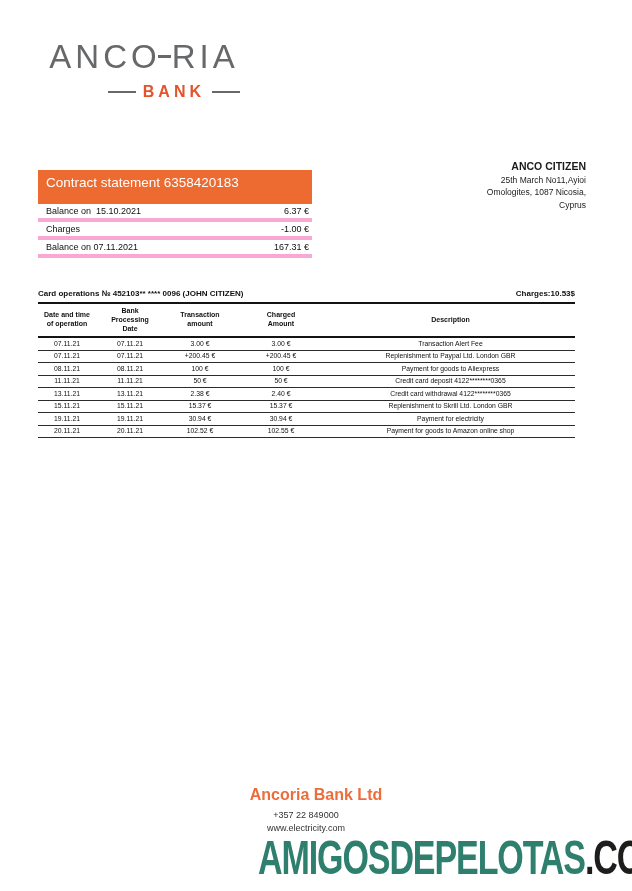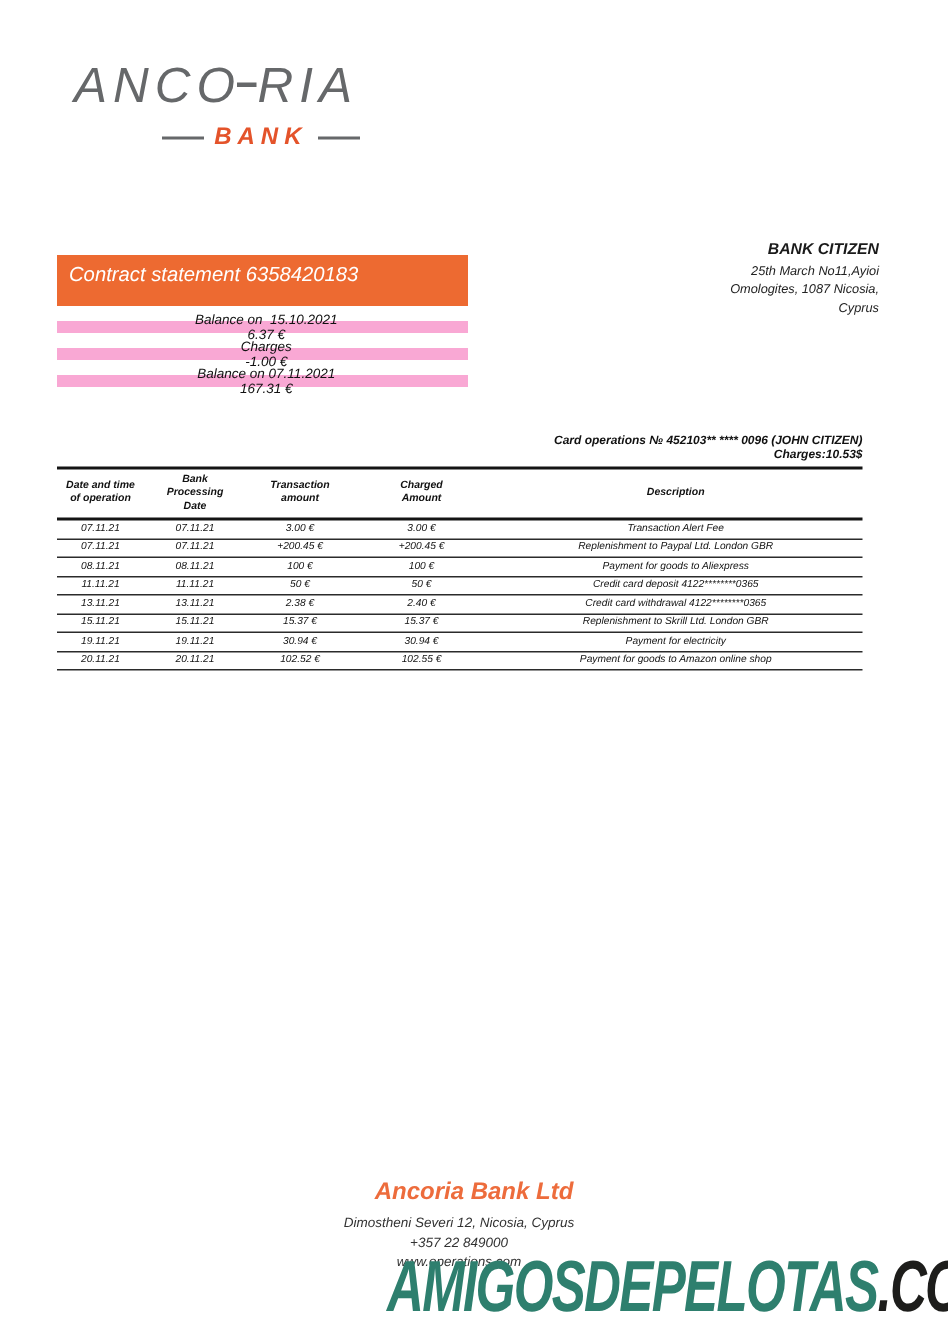--- a/index.html
+++ b/index.html
@@ -4,21 +4,20 @@
 <style>
   * { box-sizing: border-box; margin: 0; padding: 0; }
   html, body { background: #ffffff; }
   body { font-family: "Liberation Sans", sans-serif; color: #1a1a1a; }
   .page {
     position: relative;
     width: 632px;
     height: 891px;
     background: #ffffff;
     overflow: hidden;
-    font-style: italic;
   }
 
   
   .logo { position: absolute; left: 48px; top: 38px; width: 192px; text-align: center; }
   .logo-word {
     font-size: 33px;
     letter-spacing: 4px;
     color: var(--logo_gray, #66686A);
     font-weight: 400;
     white-space: nowrap;
@@ -50,35 +49,33 @@
     background: var(--orange, #ED6A31);
     color: #ffffff;
     font-size: 13.5px;
     padding: 5px 8px 14px 8px;
   }
   .statement-row {
     display: flex;
     justify-content: space-between;
     align-items: center;
     padding: 4px 3px 4px 8px;
-    border-bottom: 8px solid #f9a8d4;
+    border-bottom: 4px solid #f9a8d4;
     font-size: 9px;
     color: #111;
     height: 18px;
-    flex-direction: column;
   }
   .statement-row span { white-space: pre; }
 
   
   .cardops { position: absolute; left: 38px; top: 289px; width: 537px; }
   .cardops-head {
     display: flex; justify-content: space-between; align-items: flex-end;
     font-weight: bold; font-size: 8px; color: #111;
     padding-bottom: 4px;
-    flex-direction: column;
   }
   .tx-table { width: 100%; border-collapse: collapse; table-layout: fixed; }
   .tx-table thead th {
     border-top: 2px solid #141414;
     border-bottom: 2px solid #141414;
     font-size: 7px;
     font-weight: bold;
     text-align: center;
     vertical-align: middle;
     padding: 3px 1px;
@@ -127,21 +124,21 @@
       <span>ANCO</span><span class="logo-dash"></span><span>RIA</span>
     </div>
     <div class="logo-sub">
       <span class="logo-rule"></span>
       <span class="logo-bank">BANK</span>
       <span class="logo-rule"></span>
     </div>
   </header>
 
   <div class="recipient">
-    <div class="recipient-name">BANK CITIZEN</div>
+    <div class="recipient-name">ANCO CITIZEN</div>
     <div class="recipient-line">25th March No11,Ayioi</div>
     <div class="recipient-line">Omologites, 1087 Nicosia,</div>
     <div class="recipient-line">Cyprus</div>
   </div>
 
   <section class="statement">
     <div class="statement-header">Contract statement 6358420183</div>
     <div>
         <div class="statement-row">
           <span>Balance on  15.10.2021</span>
@@ -236,22 +233,21 @@
             <td>102.52 €</td>
             <td>102.55 €</td>
             <td>Payment for goods to Amazon online shop</td>
           </tr>
         </tbody>
     </table>
   </section>
 
   <footer class="footer">
     <div class="footer-name">Ancoria Bank Ltd</div>
-    <div class="footer-line">Dimostheni Severi 12, Nicosia, Cyprus</div>
     <div class="footer-line">+357 22 849000</div>
-    <div class="footer-line">www.operations.com</div>
+    <div class="footer-line">www.electricity.com</div>
   </footer>
 
   <div class="watermark">
     <span class="wm-main">AMIGOSDEPELOTAS</span><span class="wm-suffix">.COM</span>
   </div>
 
 </div>
 
 </body></html>

